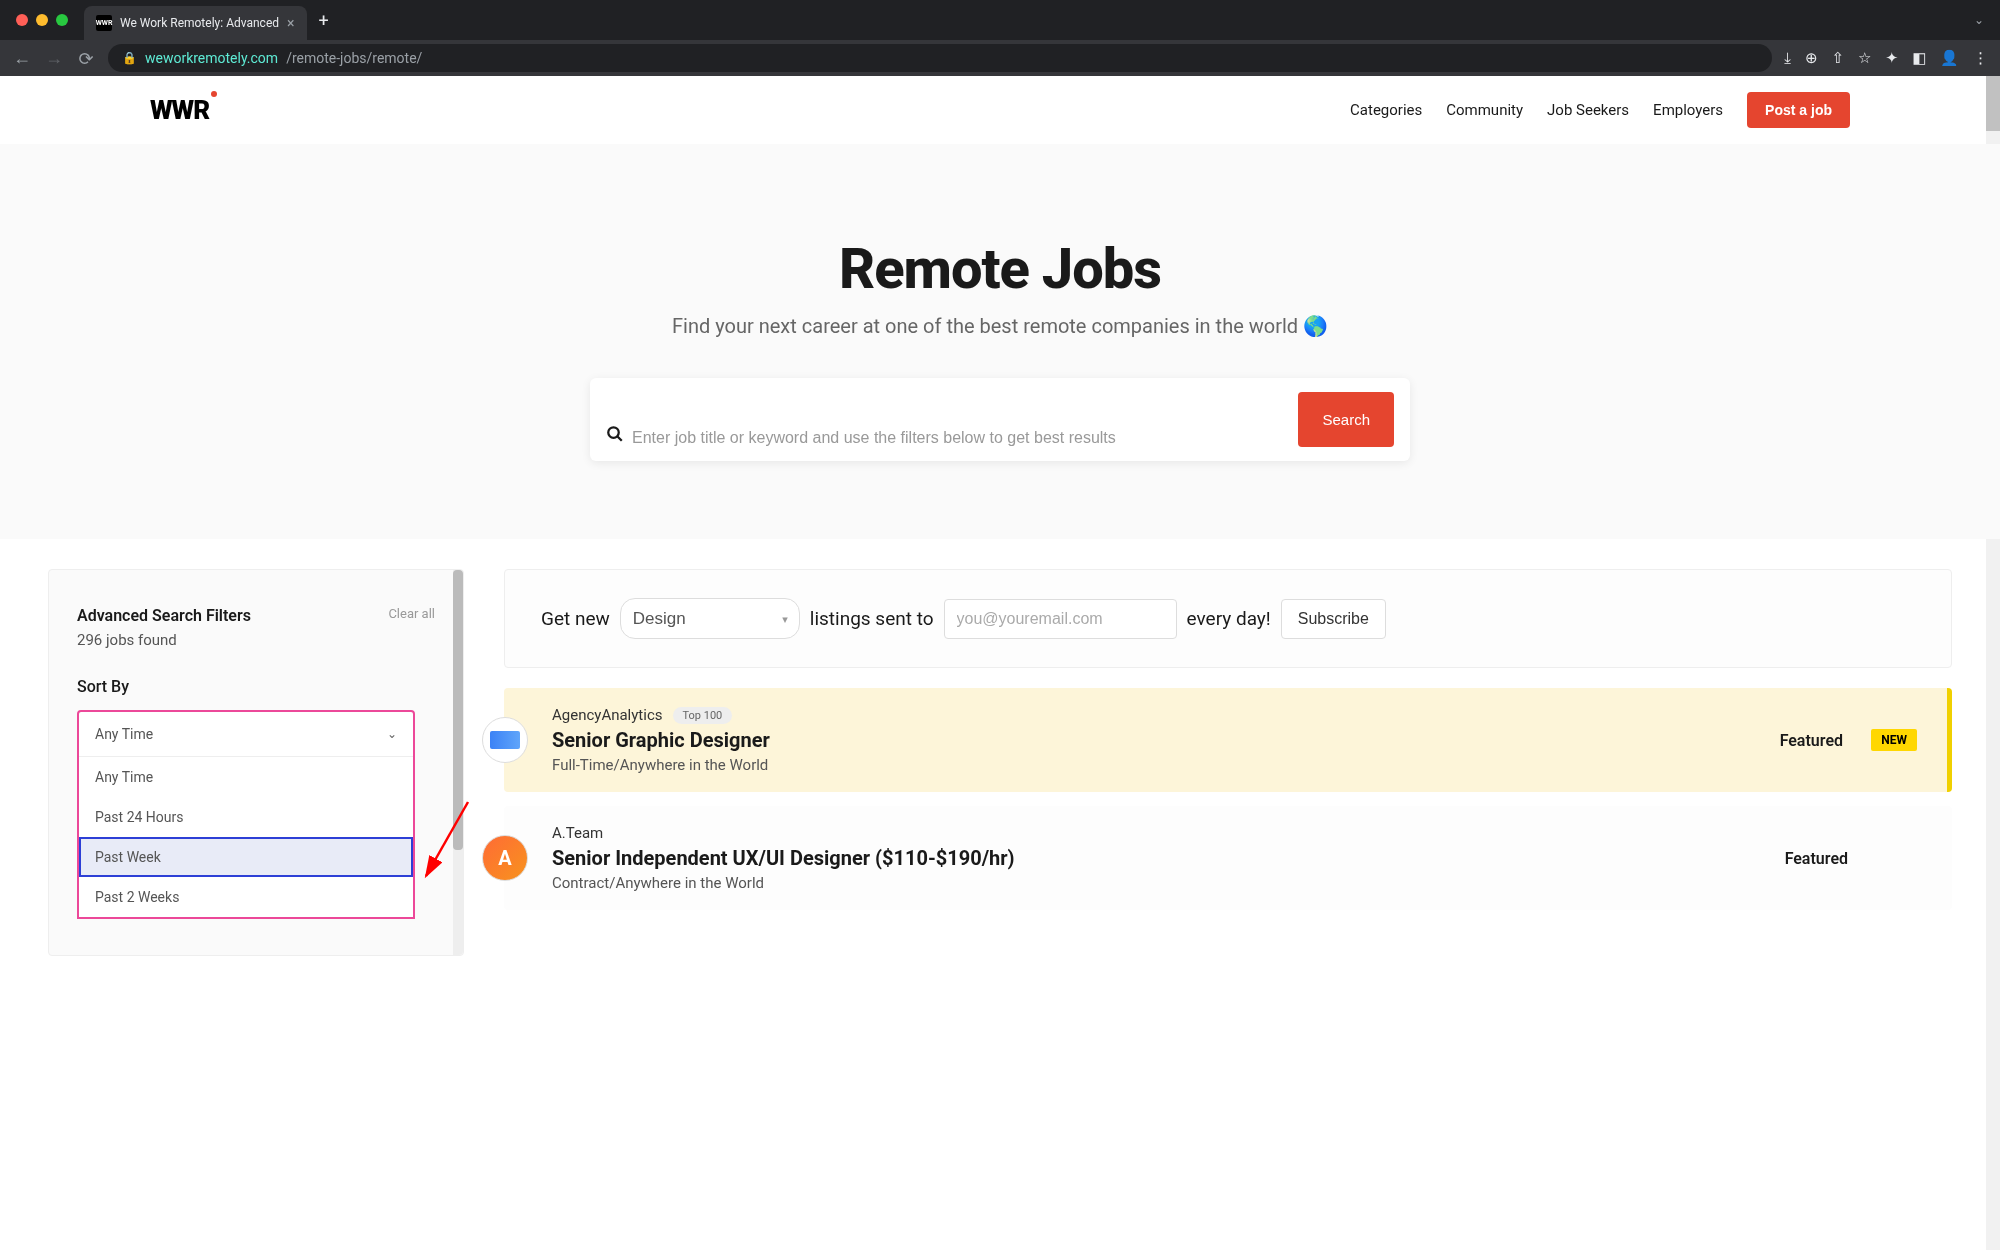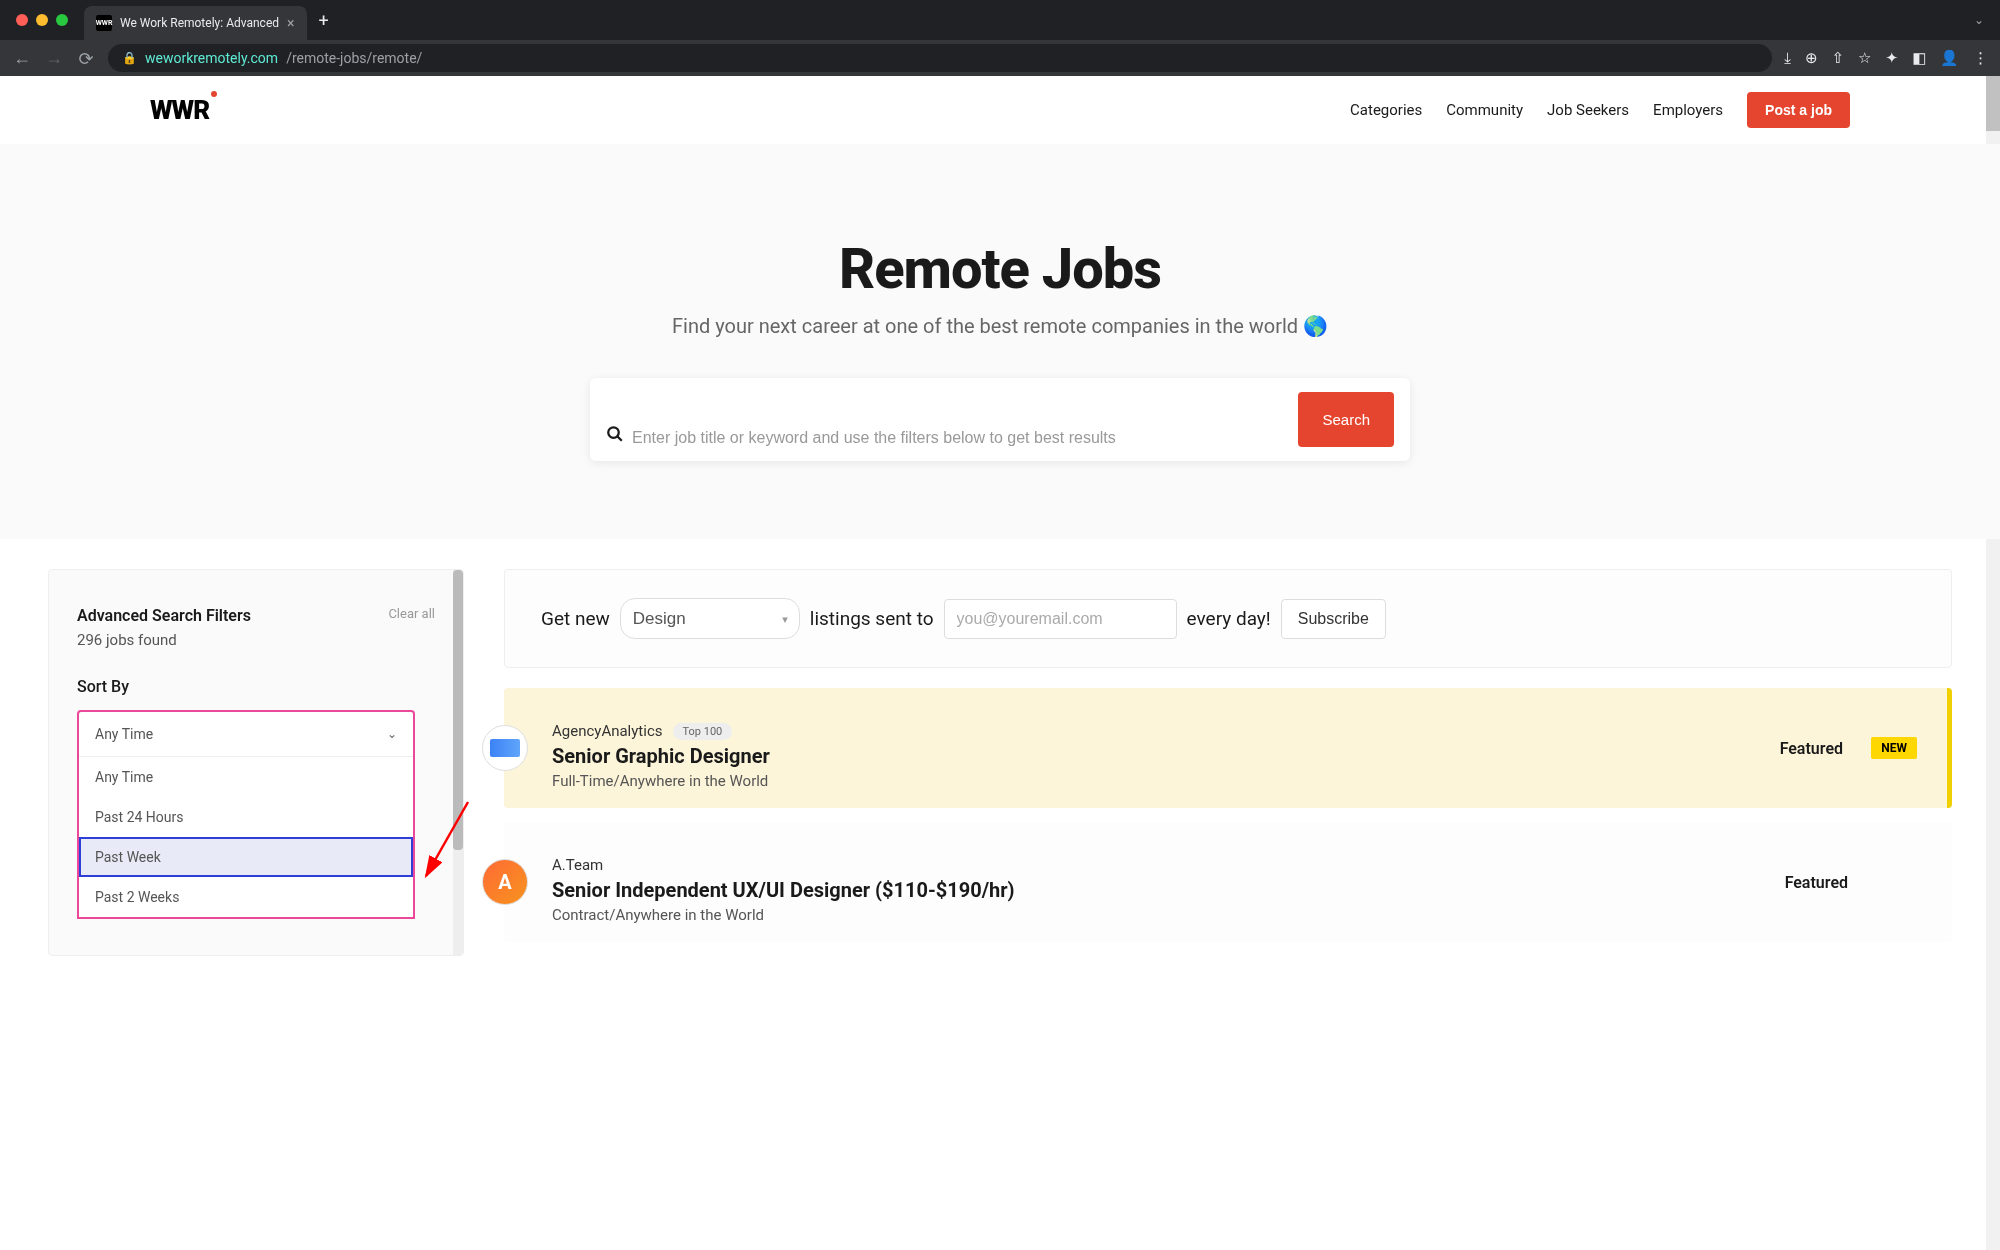--- a/index.html
+++ b/index.html
@@ -79,21 +79,21 @@
 .subscribe-select-wrap::after { content: '▾'; position: absolute; right: 12px; top: 50%; transform: translateY(-50%); pointer-events: none; color: #999; font-size: 11px; }
 .subscribe-email { border: 1px solid #ddd; padding: 10px 12px; border-radius: 4px; font-size: 16px; min-width: 190px; }
 .subscribe-email::placeholder { color: #aaa; }
 .subscribe-btn { border: 1px solid #ddd; background: #fff; padding: 10px 16px; border-radius: 4px; font-size: 16px; cursor: pointer; color: #333; }
 
 .job-card { background: #fdf5d9; border-radius: 4px; display: flex; align-items: center; padding: 18px 24px; gap: 20px; margin-bottom: 14px; position: relative; border-right: 5px solid #f0d000; }
 .job-logo { width: 46px; height: 46px; border-radius: 50%; background: #fff; border: 1px solid #ddd; flex-shrink: 0; display: flex; align-items: center; justify-content: center; position: absolute; left: -22px; overflow: hidden; }
 .job-logo.orange { background: linear-gradient(135deg, #ff6b35, #f7931e); }
 .job-logo-inner { width: 30px; height: 18px; background: linear-gradient(90deg, #3b82f6, #60a5fa); border-radius: 2px; }
 .job-logo.orange .job-logo-inner-text { color: #fff; font-weight: bold; font-size: 20px; }
-.job-content { flex: 1; margin-left: 24px; margin-top: 16px; }
+.job-content { flex: 1; margin-left: 24px; }
 .job-company-row { display: flex; align-items: center; gap: 10px; }
 .job-company { font-size: 15px; color: #333; }
 .top100-badge { background: #eee; border-radius: 12px; padding: 2px 10px; font-size: 11px; color: #666; }
 .job-title { font-size: 20px; font-weight: 700; color: #1a1a1a; margin: 4px 0; }
 .job-meta { font-size: 15px; color: #555; }
 .job-featured { font-size: 16px; font-weight: 600; color: #1a1a1a; margin-right: 80px; }
 .new-badge { background: #ffd700; color: #000; font-size: 12px; font-weight: 700; padding: 4px 10px; border-radius: 2px; position: absolute; right: 30px; top: 50%; transform: translateY(-50%); }
 
 
 .arrow-svg { position: absolute; pointer-events: none; z-index: 100; }

